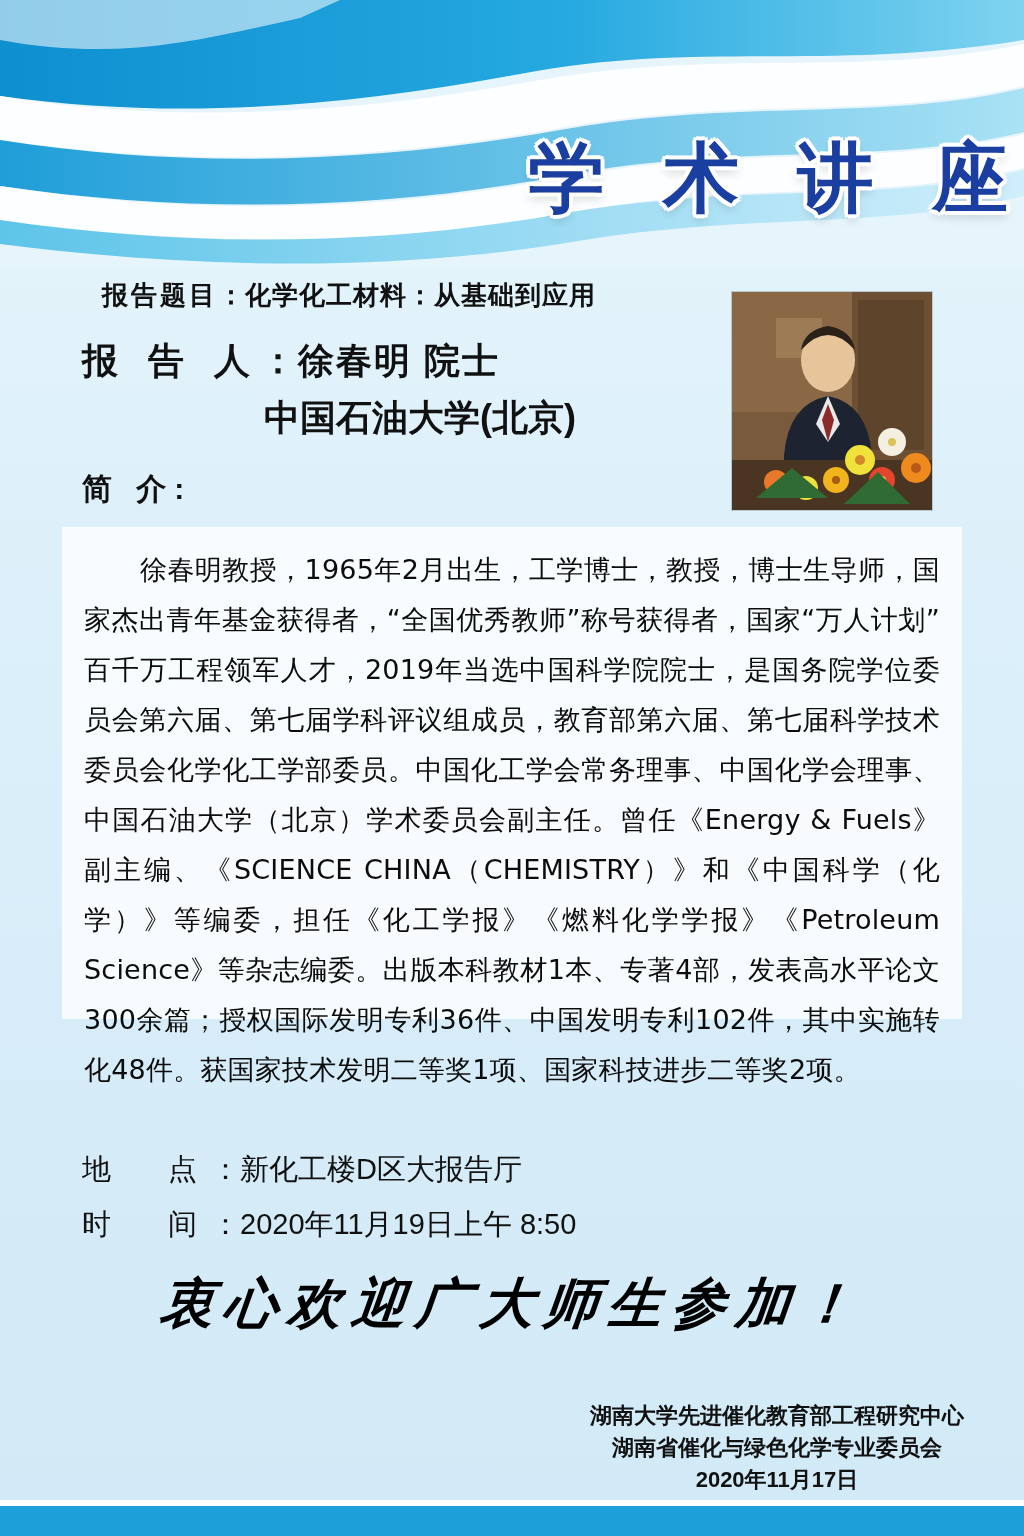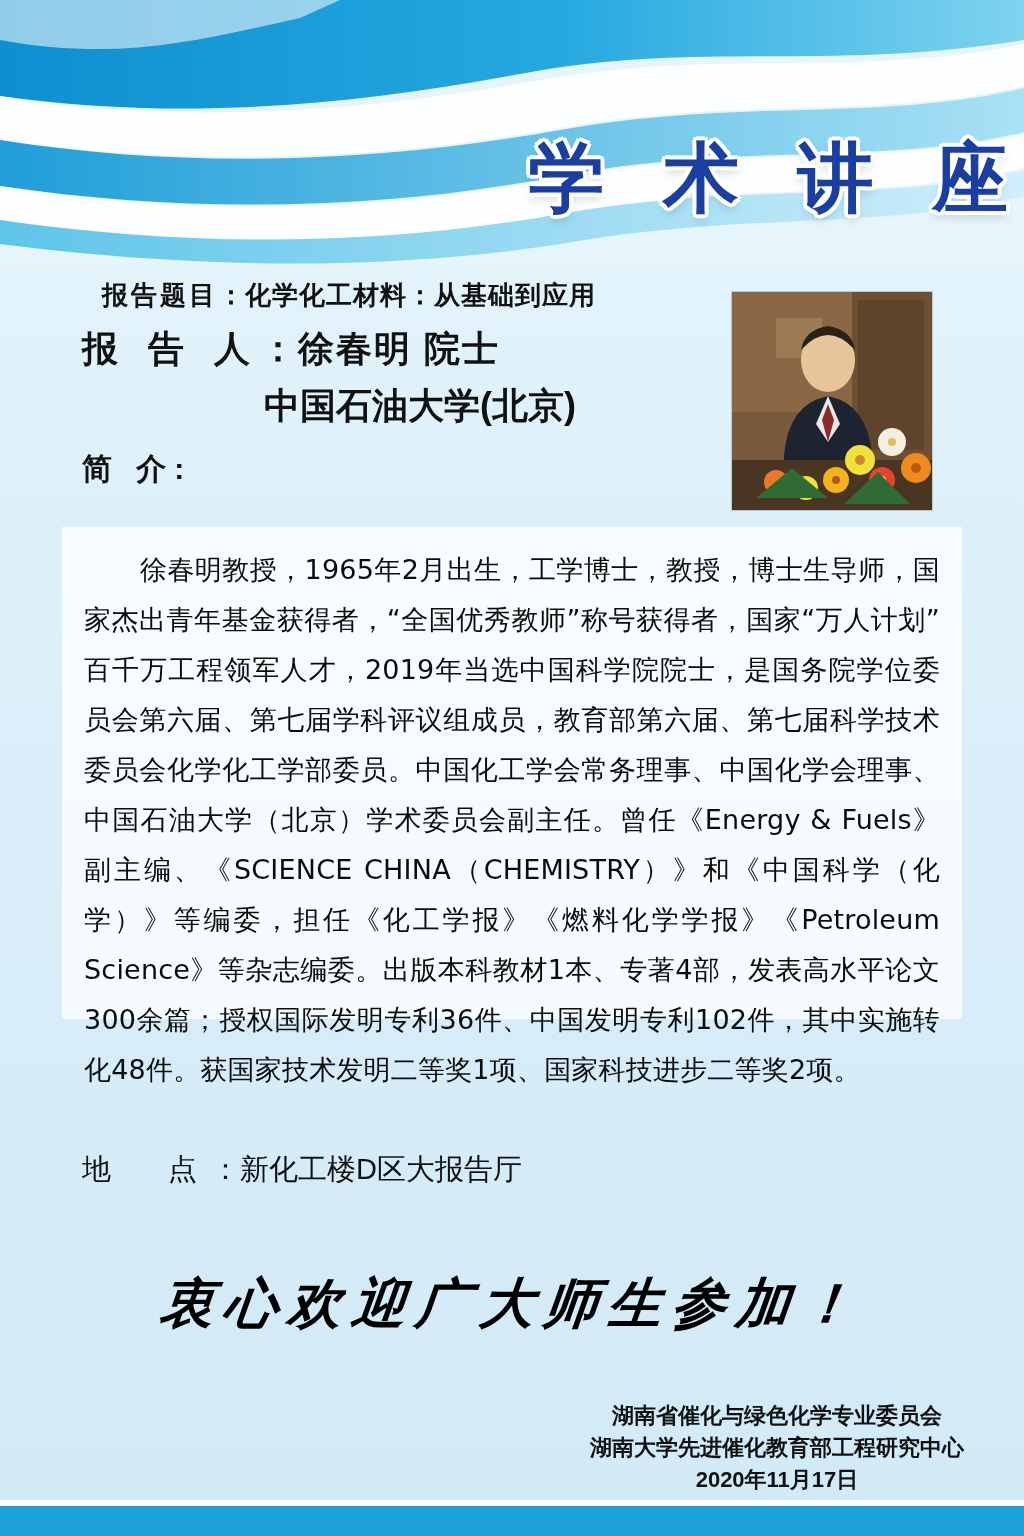--- a/index.html
+++ b/index.html
@@ -77,36 +77,36 @@
   }
   .row-topic {
     font-size: 26px;
     font-weight: bold;
     white-space: nowrap;
     letter-spacing: 1px;
     margin-left: 20px;
   }
   .row-topic .lbl { letter-spacing: 3px; }
   .row-speaker {
-    margin-top: 12px;
+    margin-top: 24px;
     font-size: 36px;
     font-weight: bold;
     white-space: nowrap;
     letter-spacing: 2px;
   }
   .row-speaker .lbl { letter-spacing: 10px; }
   .row-affil {
     margin-top: 8px;
     margin-left: 182px;
     font-size: 36px;
     font-weight: bold;
     white-space: nowrap;
   }
   .row-brief {
-    margin-top: 18px;
+    margin-top: 26px;
     font-size: 30px;
     font-weight: bold;
     letter-spacing: 8px;
   }
 
   
   .portrait {
     position: absolute;
     left: 731px;
     top: 291px;
@@ -265,25 +265,28 @@
   </div>
 
   <div class="bio">
     <p>徐春明教授，1965年2月出生，工学博士，教授，博士生导师，国家杰出青年基金获得者，“全国优秀教师”称号获得者，国家“万人计划”百千万工程领军人才，2019年当选中国科学院院士，是国务院学位委员会第六届、第七届学科评议组成员，教育部第六届、第七届科学技术委员会化学化工学部委员。中国化工学会常务理事、中国化学会理事、中国石油大学（北京）学术委员会副主任。曾任《Energy &amp; Fuels》副主编、《SCIENCE CHINA（CHEMISTRY）》和《中国科学（化学）》等编委，担任《化工学报》《燃料化学学报》《Petroleum Science》等杂志编委。出版本科教材1本、专著4部，发表高水平论文300余篇；授权国际发明专利36件、中国发明专利102件，其中实施转化48件。获国家技术发明二等奖1项、国家科技进步二等奖2项。</p>
   </div>
 
   <div class="place">
     <span class="lbl">地　点</span><span>：</span><span>新化工楼D区大报告厅</span>
   </div>
 
+  <div class="time">
+    <span class="lbl">时　间</span><span>：</span><span>2020年11月19日上午 8:50</span>
+  </div>
 
   <div class="welcome">衷心欢迎广大师生参加！</div>
 
   <div class="footer">
+    <div>湖南大学先进催化教育部工程研究中心</div>
     <div>湖南省催化与绿色化学专业委员会</div>
-    <div>湖南大学先进催化教育部工程研究中心</div>
     <div>2020年11月17日</div>
   </div>
 
   <div class="bottom-bar2"></div>
   <div class="bottom-bar"></div>
 
 </div>
 
 </body></html>

